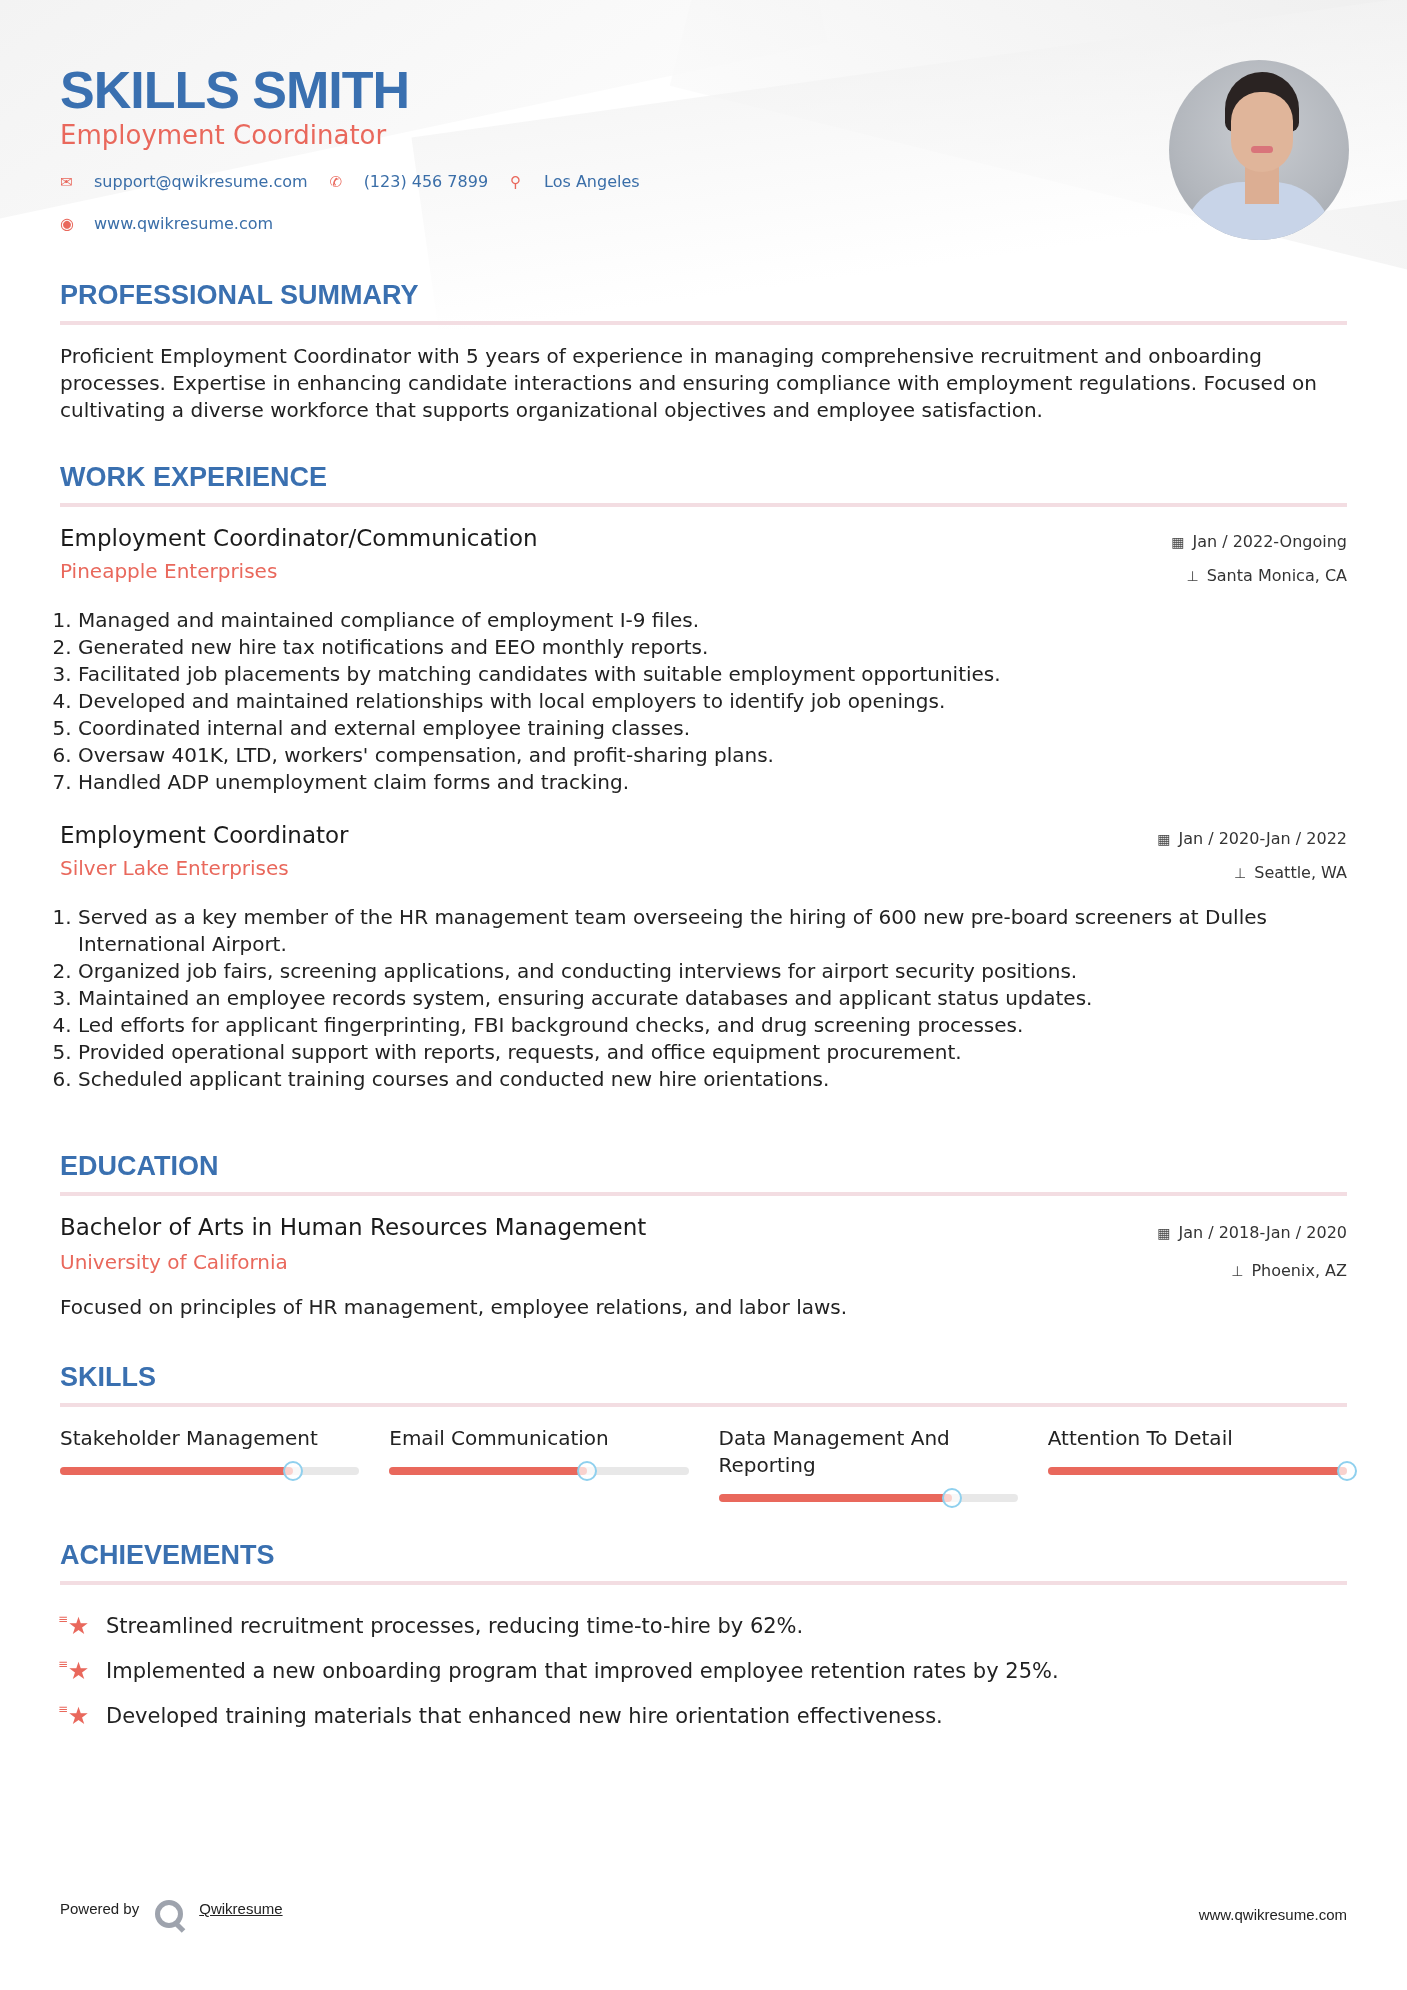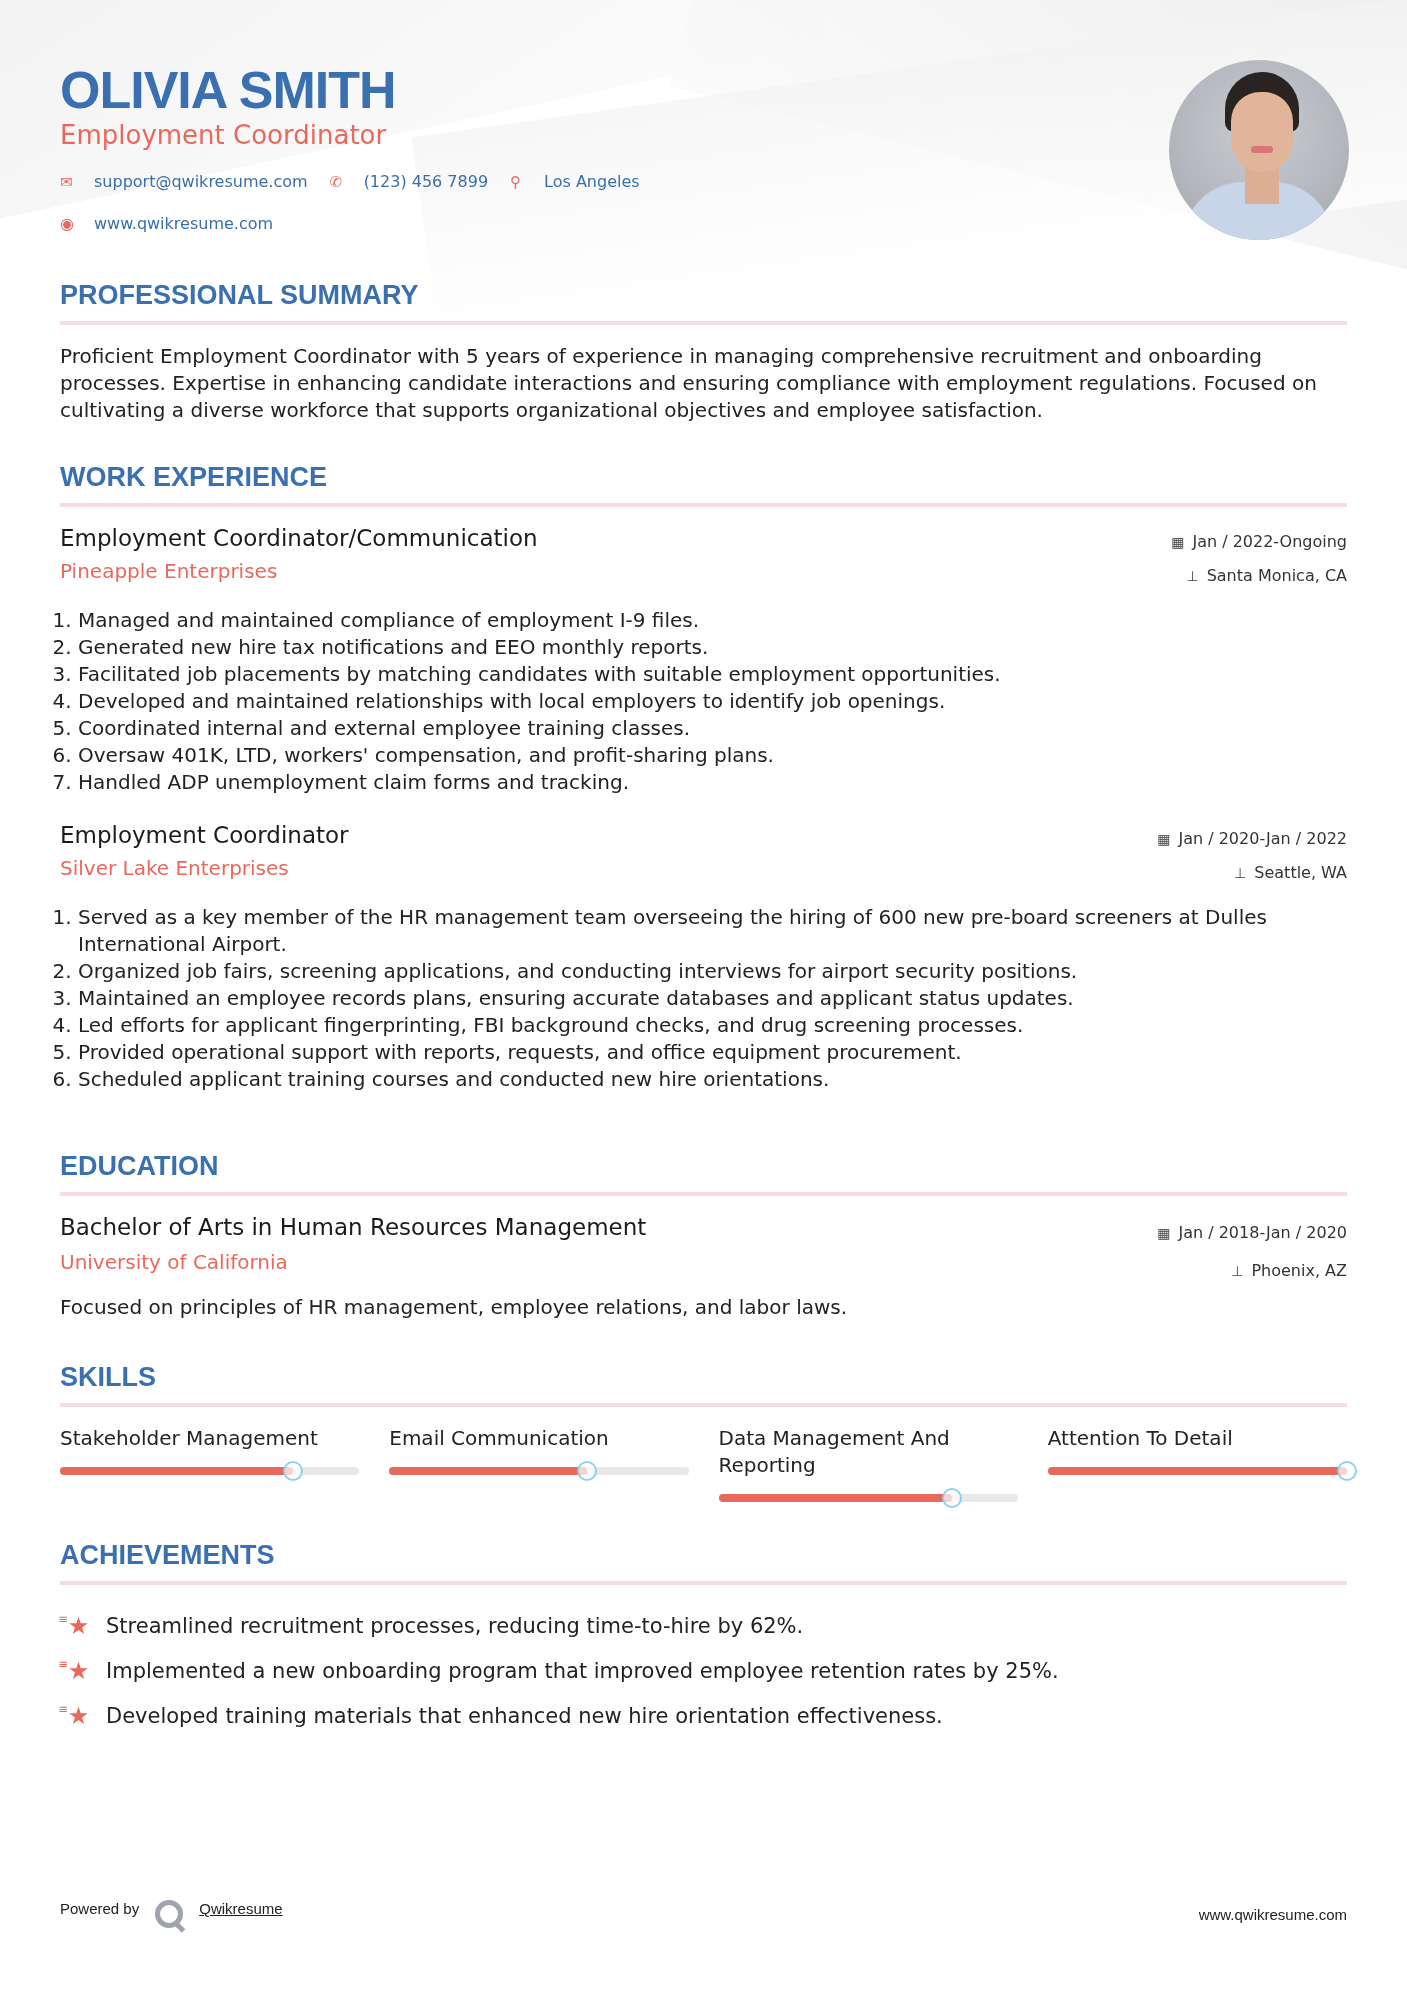--- a/index.html
+++ b/index.html
@@ -64,21 +64,21 @@
 
 <div class="bg">
   <div class="s1"></div>
     <div class="s2"></div>
     <div class="s3"></div>
 </div>
 
 <div class="page">
 
   <div class="header">
-    <div class="name">OLIVIA SMITH</div>
+    <div class="name">SKILLS SMITH</div>
     <div class="role">Employment Coordinator</div>
     <div class="contacts">
       <div class="item">
         <span class="ic">✉</span>
         <span>support@qwikresume.com</span>
       </div>
       <div class="item">
         <span class="ic">✆</span>
         <span>(123) 456 7899</span>
       </div>
@@ -139,21 +139,21 @@
           <div class="company" style="margin-top:8px">Silver Lake Enterprises</div>
         </div>
         <div class="job-meta">
           <div><span class="ic">▦</span><span>Jan / 2020-Jan / 2022</span></div>
           <div><span class="ic">⊥</span><span>Seattle, WA</span></div>
         </div>
       </div>
       <ol class="bullets">
         <li>Served as a key member of the HR management team overseeing the hiring of 600 new pre-board screeners at Dulles International Airport.</li>
         <li>Organized job fairs, screening applications, and conducting interviews for airport security positions.</li>
-        <li>Maintained an employee records plans, ensuring accurate databases and applicant status updates.</li>
+        <li>Maintained an employee records system, ensuring accurate databases and applicant status updates.</li>
         <li>Led efforts for applicant fingerprinting, FBI background checks, and drug screening processes.</li>
         <li>Provided operational support with reports, requests, and office equipment procurement.</li>
         <li>Scheduled applicant training courses and conducted new hire orientations.</li>
       </ol>
     </div>
   </div>
 
   <div class="section" style="margin-top:58px">
     <div class="sec-title">EDUCATION</div>
     <div class="rule"></div>

